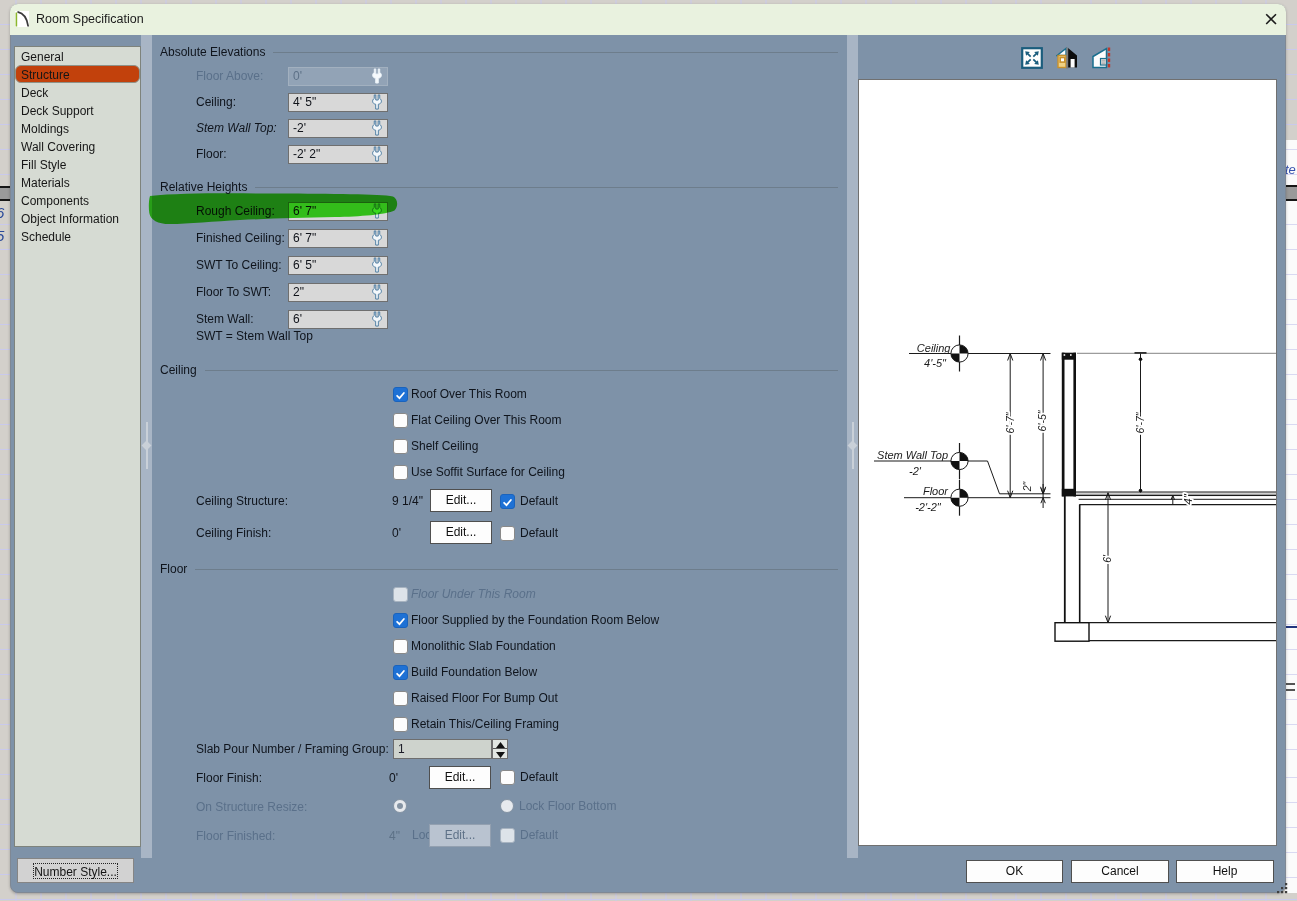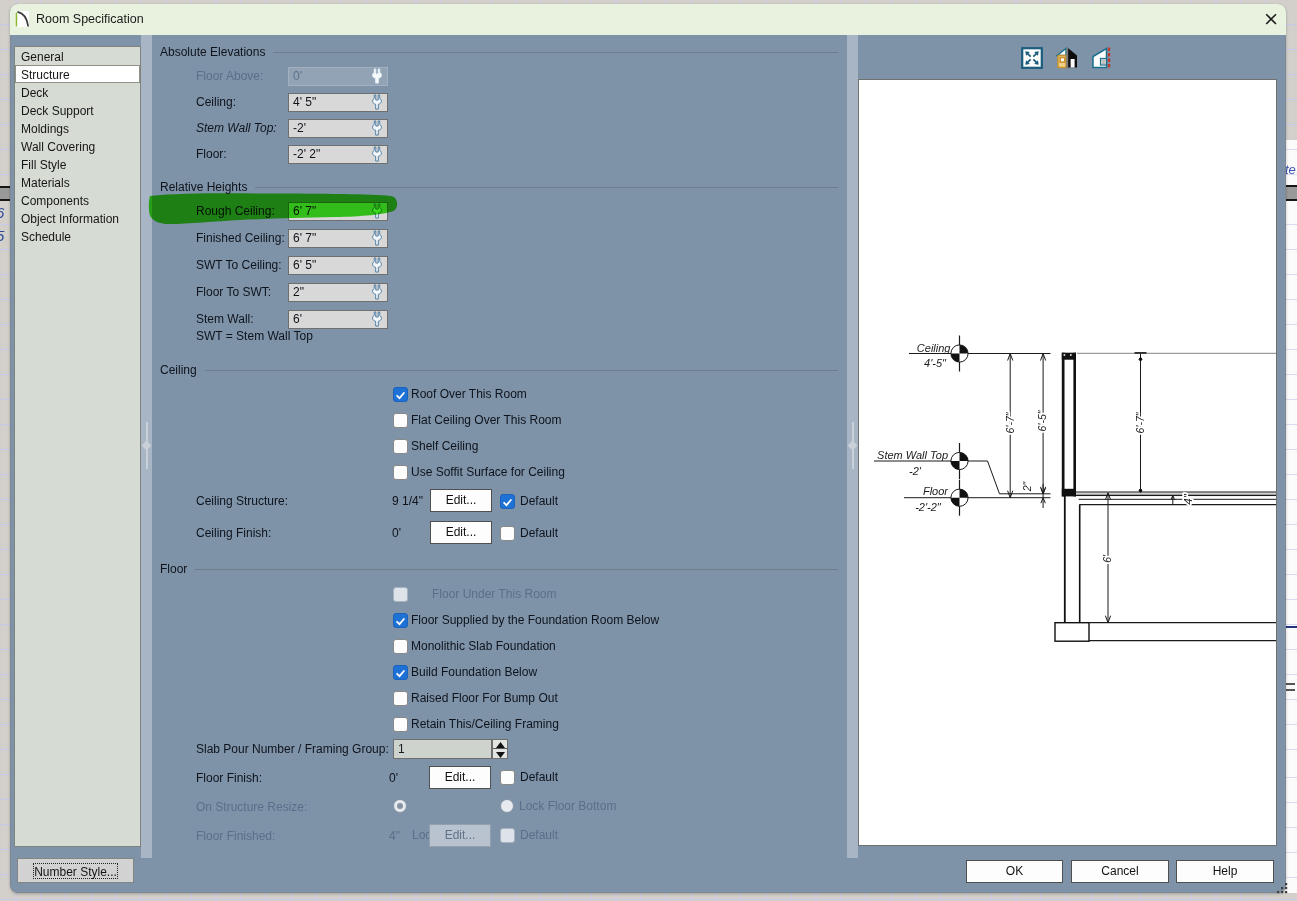--- a/index.html
+++ b/index.html
@@ -37,21 +37,21 @@
   #title-icon { left:15px; top:11px; width:14px; height:16px; background:#fff; }
   #title-icon svg { display:block; }
   #window-title { left:36px; top:4px; height:37px; line-height:31px; font-size:12.5px; color:#1b1b1b; }
   #close-btn { left:1261px; top:9px; width:20px; height:20px; cursor:pointer; }
 
   
   #sidebar { left:14px; top:46px; width:127px; height:801px; background:#d6dbd3;
     border:1px solid #7e837c; }
   .side-item { position:relative; height:18px; line-height:18px; font-size:12px; color:#161616; padding-left:5px;
     border:1px solid transparent; }
-  .side-item.selected { background:#ffffff; border-color:#8e9289; }
+  .side-item.selected { background:#c2410c; border-color:#8e9289;border-radius:6px; }
 
   .splitter { top:35px; width:11px; height:823px; background:#a8b5c5; }
   #splitter-left { left:141px; }
   #splitter-right { left:847px; }
   .split-handle { position:absolute; left:4.5px; top:387px; width:2px; height:47px; background:#c9d0d8; }
   .split-diamond { position:absolute; left:2px; top:407px; width:7px; height:7px; background:#c9d0d8;
     transform:rotate(45deg); }
 
   
   .sec-title { font-size:12px; color:#0f141c; height:13px; line-height:13px; white-space:nowrap; }
@@ -436,21 +436,21 @@
     </div>
     <div class="cblabel abs" style="left: 520px; top: 494px;">Default</div>
     <div class="flabel abs" style="left: 196px; top: 526px;">Ceiling Finish:</div>
     <div class="val abs" style="left: 392px; top: 526px;">0'</div>
     <button class="btn edit abs" style="left: 430px; top: 521px;">Edit...</button>
     <div class="cb abs" style="left: 500px; top: 526px;"></div>
     <div class="cblabel abs" style="left: 520px; top: 526px;">Default</div>
     <div class="sec-title abs" style="left: 160px; top: 563px;">Floor</div>
     <div class="sec-line abs" style="left: 195.344px; top: 569px; width: 642.656px;"></div>
     <div class="cb disabled abs" style="left: 393px; top: 587px;"></div>
-    <div class="cblabel disabled abs" style="left: 432px; top: 587px;">Floor Under This Room</div>
+    <div class="cblabel disabled abs" style="left: 411px; top: 587px; font-style: italic;">Floor Under This Room</div>
     <div class="cb checked abs" style="left: 393px; top: 613px;">
       <svg width="11" height="11" viewBox="0 0 12 12">
         <path d="M2.3,6.3 L4.9,8.9 L9.7,3.3" stroke="#fff" stroke-width="1.9" fill="none" stroke-linecap="round"></path>
       </svg>
     </div>
     <div class="cblabel abs" style="left: 411px; top: 613px;">Floor Supplied by the Foundation Room Below</div>
     <div class="cb abs" style="left: 393px; top: 639px;"></div>
     <div class="cblabel abs" style="left: 411px; top: 639px;">Monolithic Slab Foundation</div>
     <div class="cb checked abs" style="left: 393px; top: 665px;">
       <svg width="11" height="11" viewBox="0 0 12 12">

